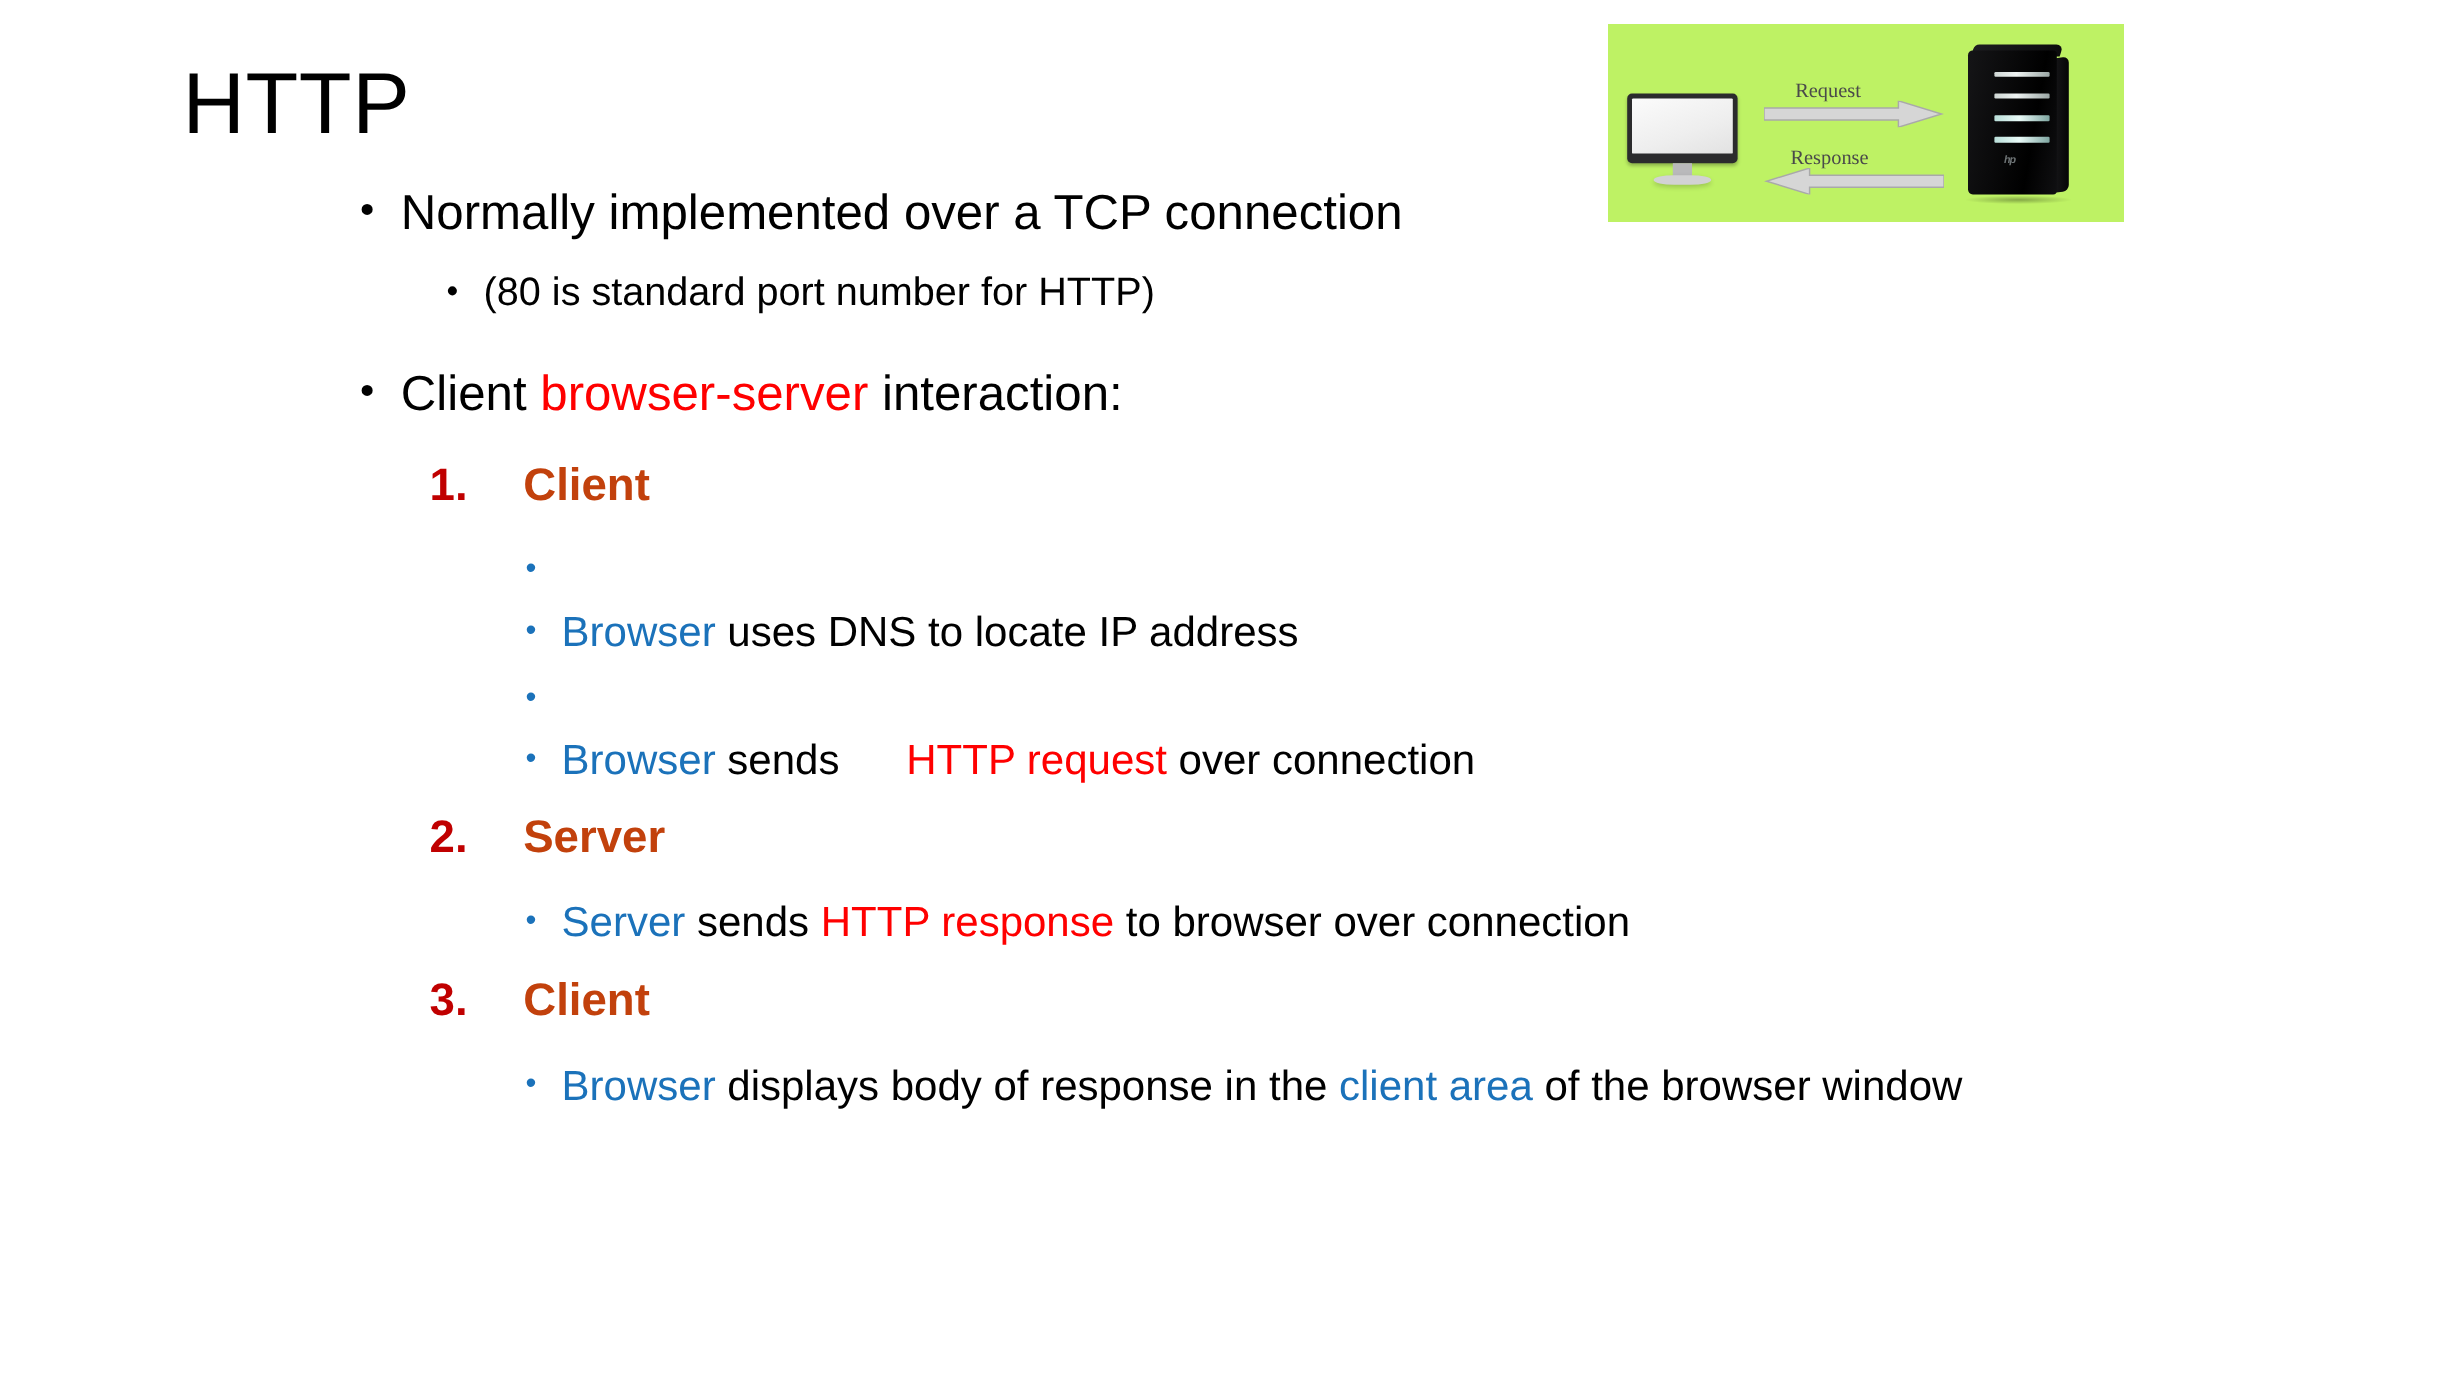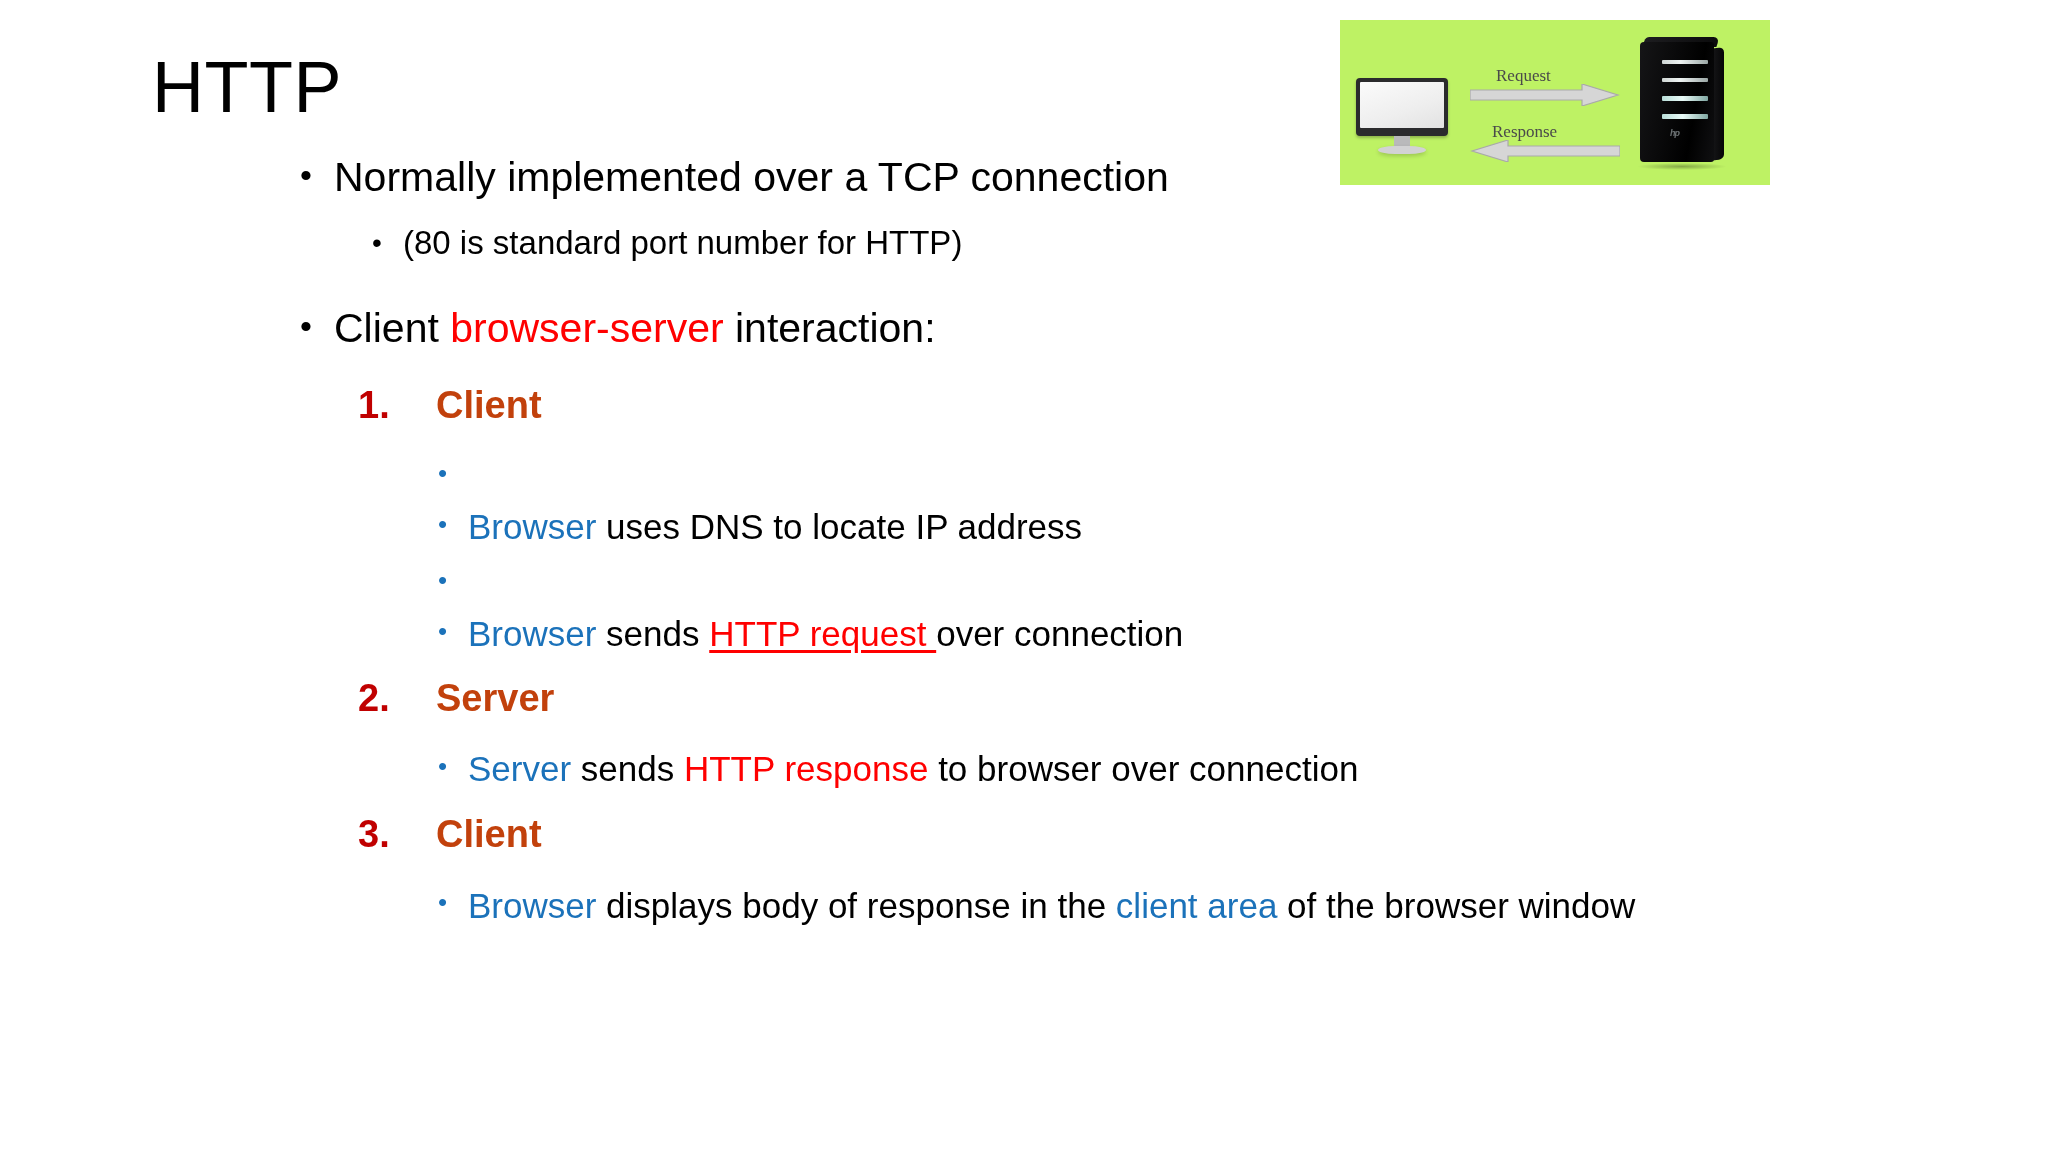--- a/index.html
+++ b/index.html
@@ -103,21 +103,21 @@
     line-height: 1.35;
   }
   .sub.wrap { white-space: normal; }
   .sub.wrap .text { max-width: 1240px; line-height: 1.22; }
 
   .spacer-sm { height: 8px; }
   .spacer-md { height: 18px; }
 
   .blue { color: #1B72BA; }
   .red  { color: #FF0000; }
-  .red-u { color: #FF0000; text-decoration: underline; text-underline-offset: 4px; }
+  .red-u { color: #FF0000; text-underline-offset: 4px; margin-left: 46px; }
 
   
   #diagram {
     position: absolute;
     left: 1340px;
     top: 20px;
     width: 430px;
     height: 165px;
     background: #bef264;
   }

